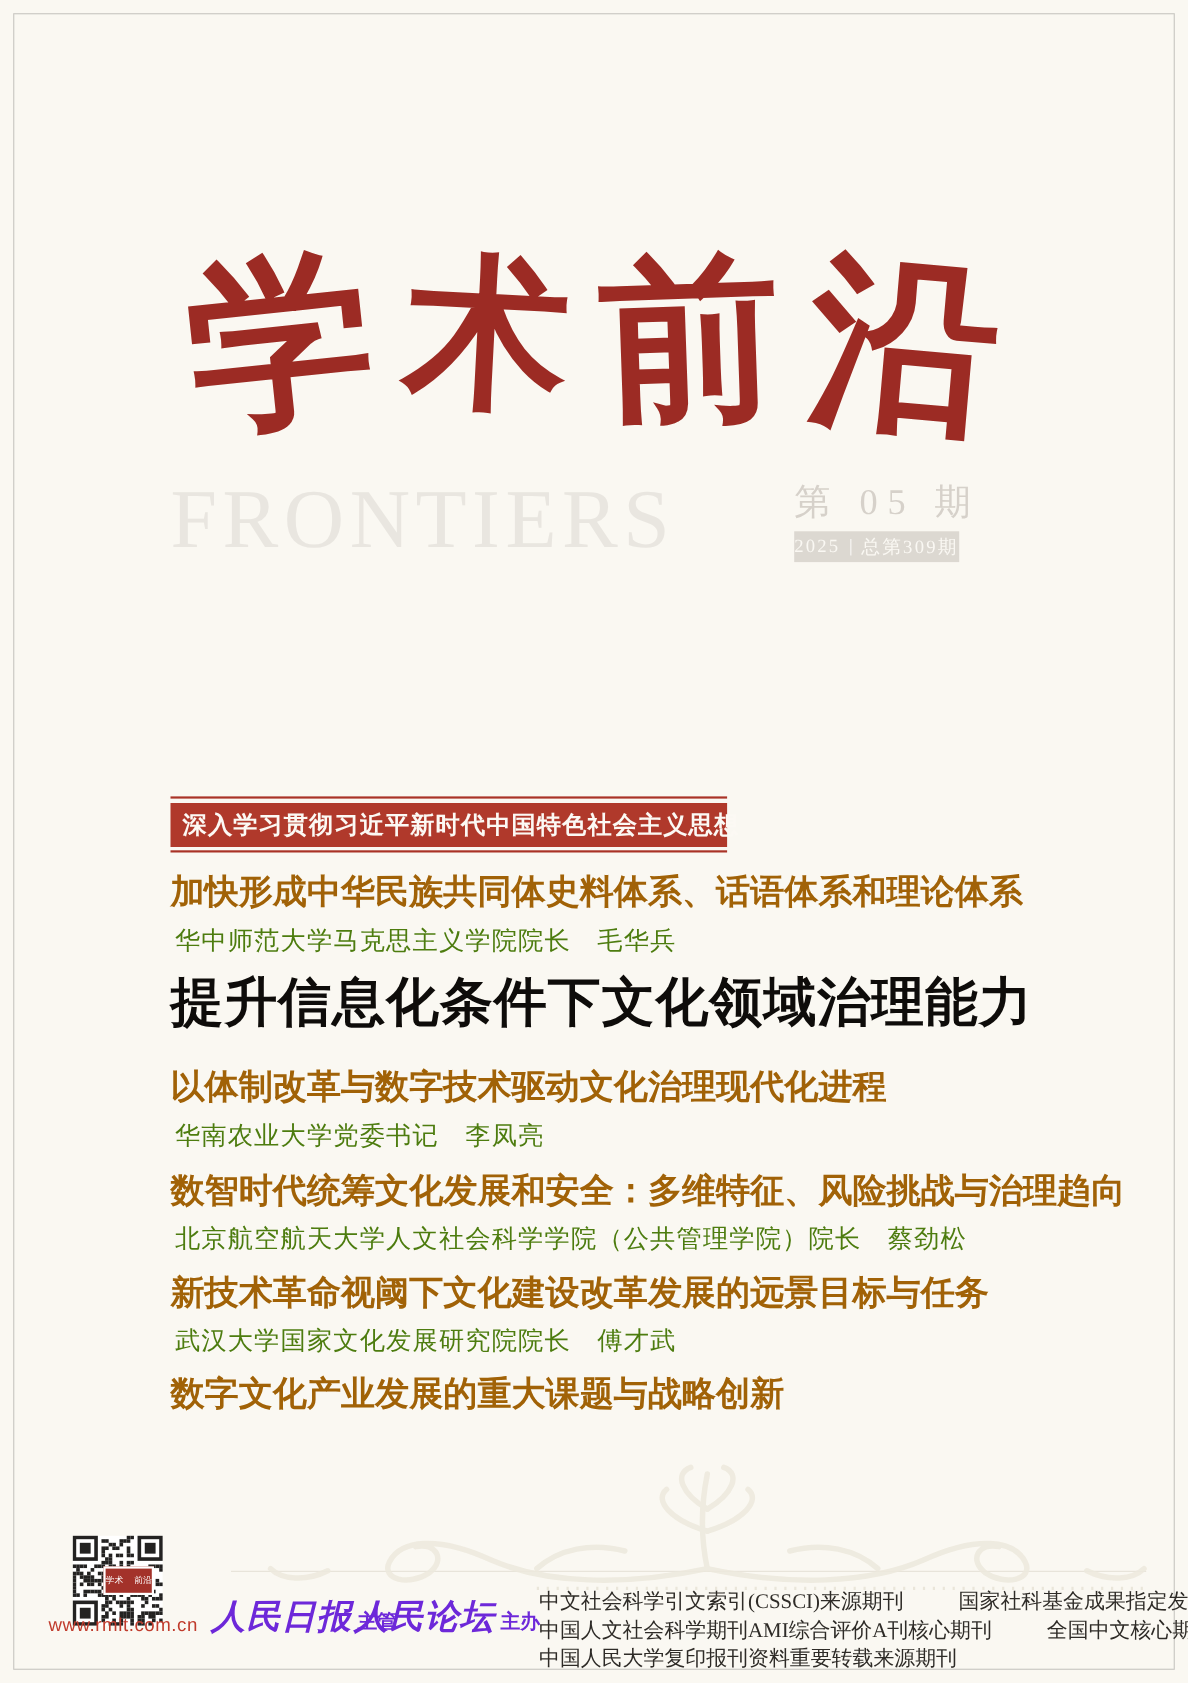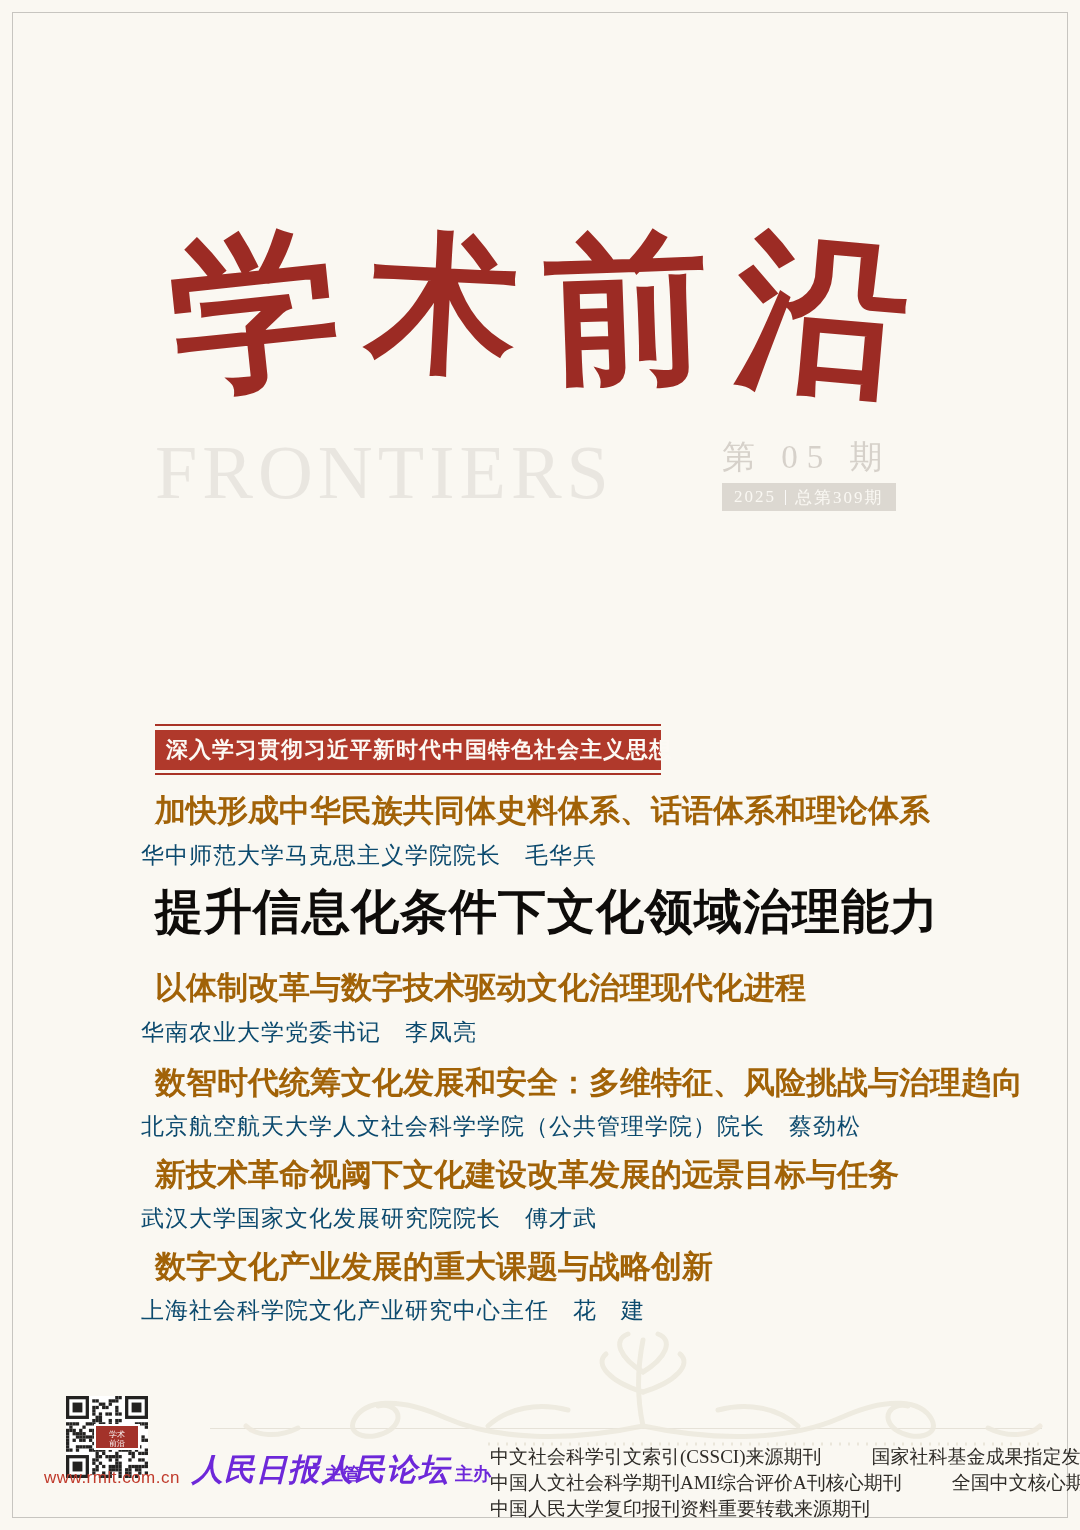--- a/index.html
+++ b/index.html
@@ -13,55 +13,55 @@
   .cn-title .ch{display:inline-block;margin:0 14px;}
   .cn-title .c0{font-size:168px;transform:rotate(-6deg) translateY(4px);}
   .cn-title .c1{font-size:150px;transform:rotate(3deg) translateY(-10px);}
   .cn-title .c2{font-size:164px;transform:rotate(-2deg);}
   .cn-title .c3{font-size:172px;transform:rotate(5deg) translateY(8px);}
 
   .en-title{position:absolute;left:155px;top:434px;font-size:76px;line-height:1;
             color:#E9E6E0;letter-spacing:5px;font-weight:400;}
   .issue-no{position:absolute;left:722px;top:441px;font-size:33px;line-height:1;
             color:#D6D1CA;letter-spacing:9px;white-space:nowrap;}
-  .issue-badge{position:absolute;left:722px;top:483px;height:28px;padding:0 12px;
+  .issue-badge{position:absolute;left:722px;top:483px;height:28px;padding:0 0;
             background:#DCD8D1;color:#FAF8F3;font-size:17px;letter-spacing:2px;
             display:inline-flex;align-items:center;gap:9px;white-space:nowrap;}
   .issue-badge .sep{display:inline-block;width:1px;height:15px;background:rgba(255,255,255,.85);}
 
   
   .rule{position:absolute;left:155px;width:506px;height:2px;background:#A93327;}
   .rule-top{top:724px;}
   .rule-bottom{top:773px;}
   .theme-banner{position:absolute;left:155px;top:730px;width:506px;height:40px;box-sizing:border-box;
             background:#B0392B;color:#FCF9F4;font-family:"Liberation Sans","DejaVu Sans",sans-serif;
             font-weight:700;font-size:22px;letter-spacing:1px;display:flex;align-items:center;
             padding-left:11px;white-space:nowrap;}
 
   
   .art-title{position:absolute;left:155px;margin:0;color:#a16207;white-space:nowrap;
             font-family:"Liberation Sans","DejaVu Sans",sans-serif;font-weight:700;font-size:31px;line-height:1.1;}
-  .art-author{position:absolute;left:141px;margin:0;color:#0c4a6e;white-space:nowrap;
+  .art-author{position:absolute;left:159px;margin:0;color:#4d7c0f;white-space:nowrap;
             font-size:23px;letter-spacing:1px;line-height:1.1;}
   .t0{top:794px;}  .au0{top:843px;}
   .headline{top:886px;font-family:"Liberation Serif","DejaVu Serif",serif;font-size:48px;
             letter-spacing:1px;color:#0E0C0A;}
   .t2{top:971px;}  .au2{top:1020px;}
   .t3{top:1066px;} .au3{top:1114px;}
   .t4{top:1158px;} .au4{top:1206px;}
   .t5{top:1250px;} .au5{top:1298px;}
 
   
   .foot-line{position:absolute;left:210px;top:1428px;width:832px;height:1px;background:#E6E2D8;}
   .ornament{position:absolute;left:238px;top:1330px;pointer-events:none;}
   .qr{position:absolute;left:66px;top:1396px;width:82px;height:82px;}
   .qr svg{display:block;}
   .qr-badge{position:absolute;left:28px;top:28px;width:46px;height:26px;background:#A3322A;
-            border:2px solid #fff;box-sizing:border-box;display:flex;flex-direction:column;
-            align-items:center;justify-content:flex-end;line-height:1.05;}
+            border:2px solid #fff;box-sizing:border-box;display:flex;
+            align-items:center;justify-content:space-between;line-height:1.05;}
   .qr-badge span{color:#fff;font-size:8px;letter-spacing:0;white-space:nowrap;}
   .site-url{position:absolute;left:44px;top:1468px;font-size:17px;color:#C03B2C;
             font-family:"Liberation Sans","DejaVu Sans",sans-serif;letter-spacing:.5px;}
   .masthead-logo{position:absolute;top:1449px;white-space:nowrap;color:#6d28d9;}
   .masthead-logo .logo-name{font-size:31px;font-weight:700;font-style:italic;letter-spacing:1px;}
   .masthead-logo .logo-role{font-size:18px;font-weight:700;margin-left:5px;}
   .logo-supervisor{left:192px;}
   .logo-organizer{left:322px;}
   .credentials{position:absolute;left:490px;top:1444px;width:552px;color:#2E2B27;
             font-size:19px;line-height:26px;}
@@ -95,21 +95,20 @@
   <p class="art-title t2">以体制改革与数字技术驱动文化治理现代化进程</p>
   <p class="art-author au2">华南农业大学党委书记　李凤亮</p>
 
   <p class="art-title t3">数智时代统筹文化发展和安全：多维特征、风险挑战与治理趋向</p>
   <p class="art-author au3">北京航空航天大学人文社会科学学院（公共管理学院）院长　蔡劲松</p>
 
   <p class="art-title t4">新技术革命视阈下文化建设改革发展的远景目标与任务</p>
   <p class="art-author au4">武汉大学国家文化发展研究院院长　傅才武</p>
 
   <p class="art-title t5">数字文化产业发展的重大课题与战略创新</p>
-  <p class="art-author au5">上海社会科学院文化产业研究中心主任　花　建</p>
 
   <div class="foot-line"></div>
 
   <svg class="ornament" width="810" height="120" viewBox="0 0 810 120">
     <g fill="none" stroke="#EDE9DD" stroke-width="5" stroke-linecap="round" opacity="0.85">
       <path d="M405 10 C399 40 399 68 405 96"></path>
       <path d="M405 42 C382 28 374 10 390 4"></path>
       <path d="M405 42 C428 28 436 10 420 4"></path>
       <path d="M405 62 C372 52 356 34 368 24"></path>
       <path d="M405 62 C438 52 454 34 442 24"></path>

